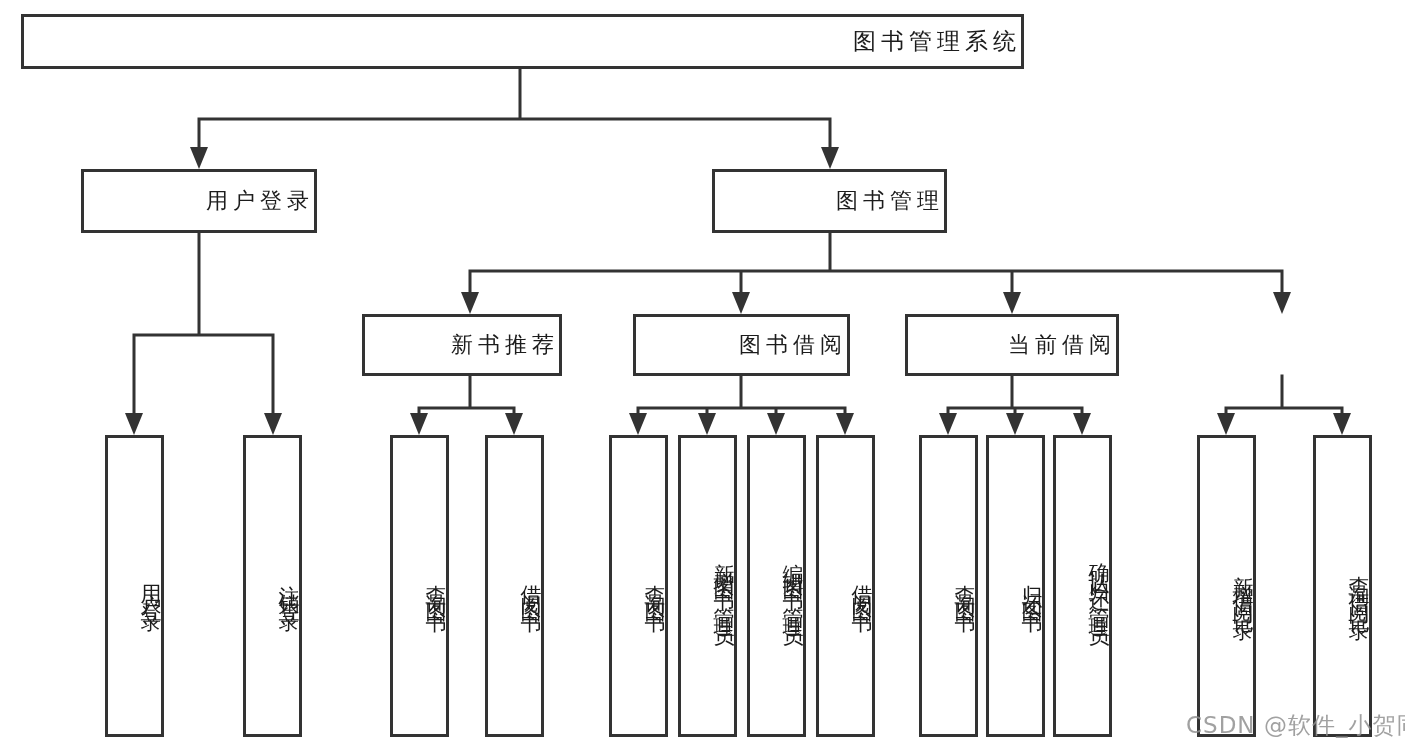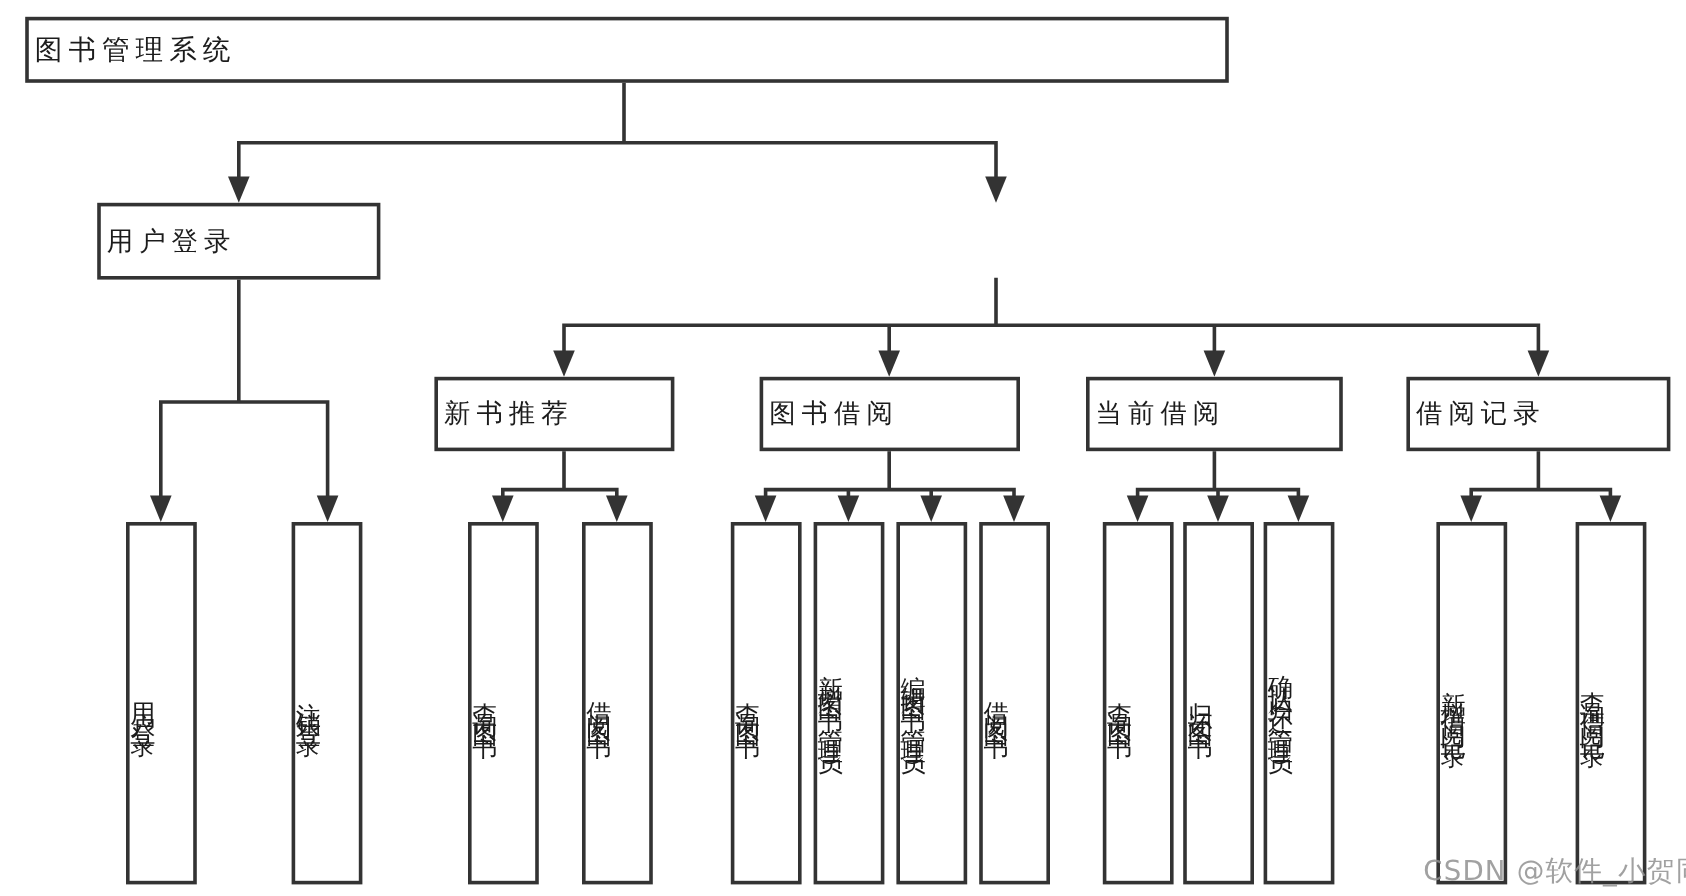--- a/index.html
+++ b/index.html
@@ -17,21 +17,21 @@
     width: 1405px; height: 747px;
     z-index: 1;
   }
   .box {
     position: absolute;
     box-sizing: border-box;
     background: #ffffff;
     border: 3px solid #333333;
     display: flex;
     align-items: center;
-    justify-content: flex-start;
+    justify-content: flex-end;
     color: #1c1c1c;
     z-index: 2;
   }
   .hlabel {
     font-size: 22px;
     letter-spacing: 5px;
     text-indent: 5px;
     white-space: nowrap;
   }
   .root-box .hlabel { font-size: 23px; }
@@ -99,32 +99,32 @@
     </g>
   </svg>
 
   <div class="box root-box" style="left:21px; top:14px; width:1003px; height:55px;">
     <span class="hlabel">图书管理系统</span>
   </div>
 
   <div class="box" style="left:81px; top:169px; width:236px; height:64px;">
     <span class="hlabel">用户登录</span>
   </div>
+  <div class="box" style="left:712px; top:169px; width:235px; height:64px;">
+    <span class="hlabel">图书管理</span>
+  </div>
 
   <div class="box" style="left:362px; top:314px; width:200px; height:62px;">
     <span class="hlabel">新书推荐</span>
   </div>
   <div class="box" style="left:633px; top:314px; width:217px; height:62px;">
     <span class="hlabel">图书借阅</span>
   </div>
   <div class="box" style="left:905px; top:314px; width:214px; height:62px;">
     <span class="hlabel">当前借阅</span>
-  </div>
-  <div class="box" style="left:1172px; top:314px; width:220px; height:62px;">
-    <span class="hlabel">借阅记录</span>
   </div>
 
   <div class="box leaf" style="left:105px; top:435px; width:59px; height:302px;">
     <span>用户登录</span>
   </div>
   <div class="box leaf" style="left:243px; top:435px; width:59px; height:302px;">
     <span>注销登录</span>
   </div>
 
   <div class="box leaf" style="left:390px; top:435px; width:59px; height:302px;">

